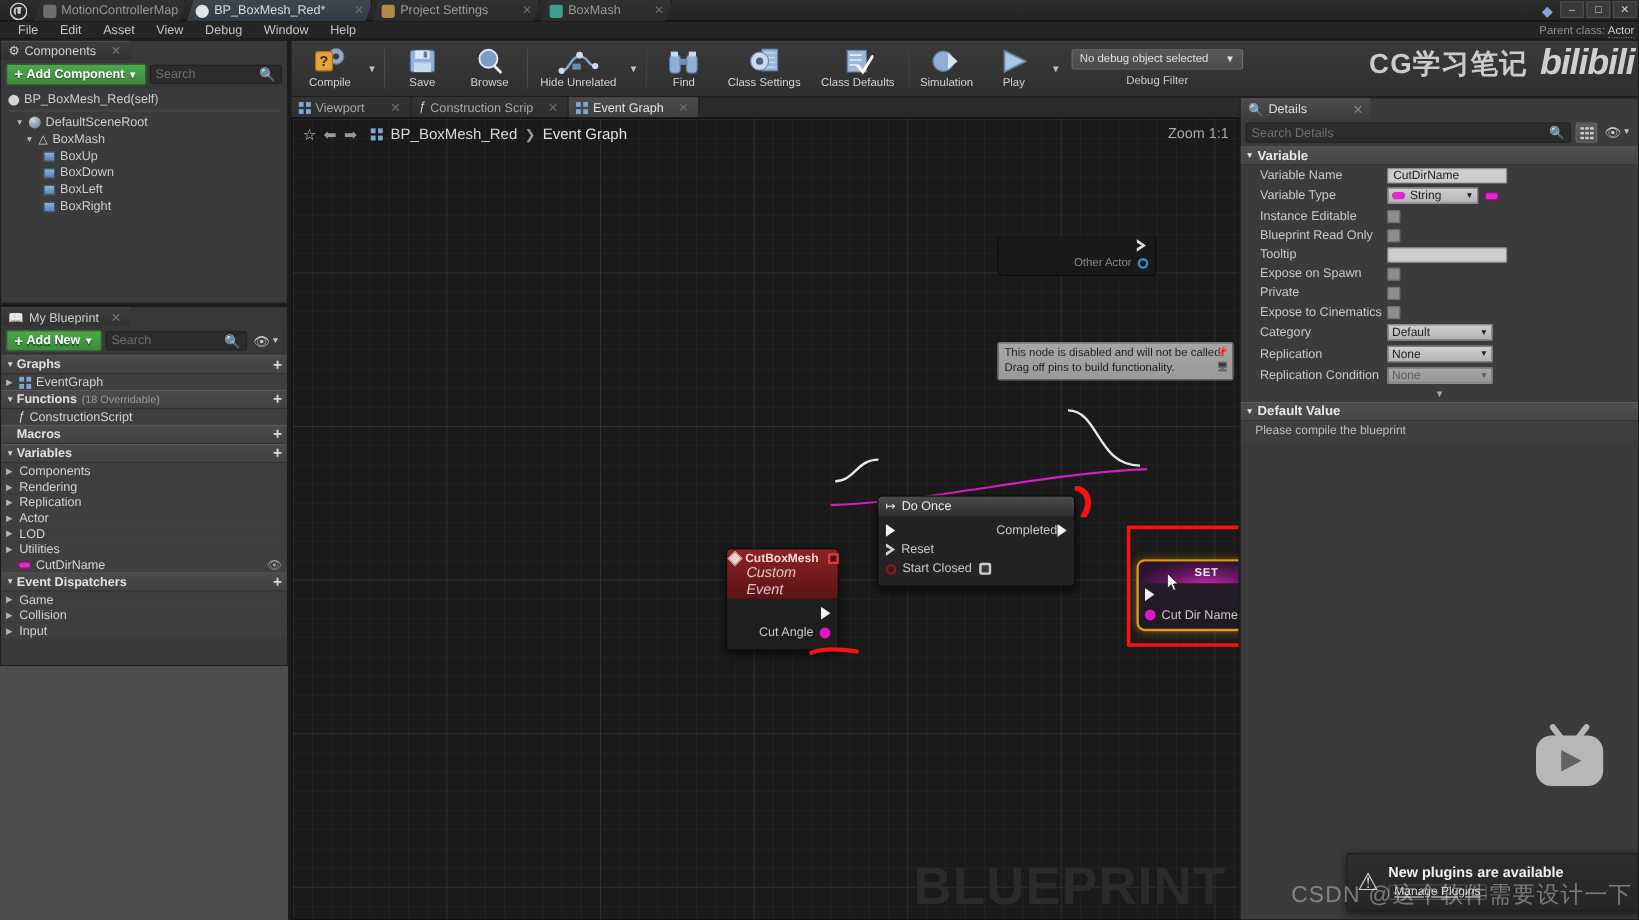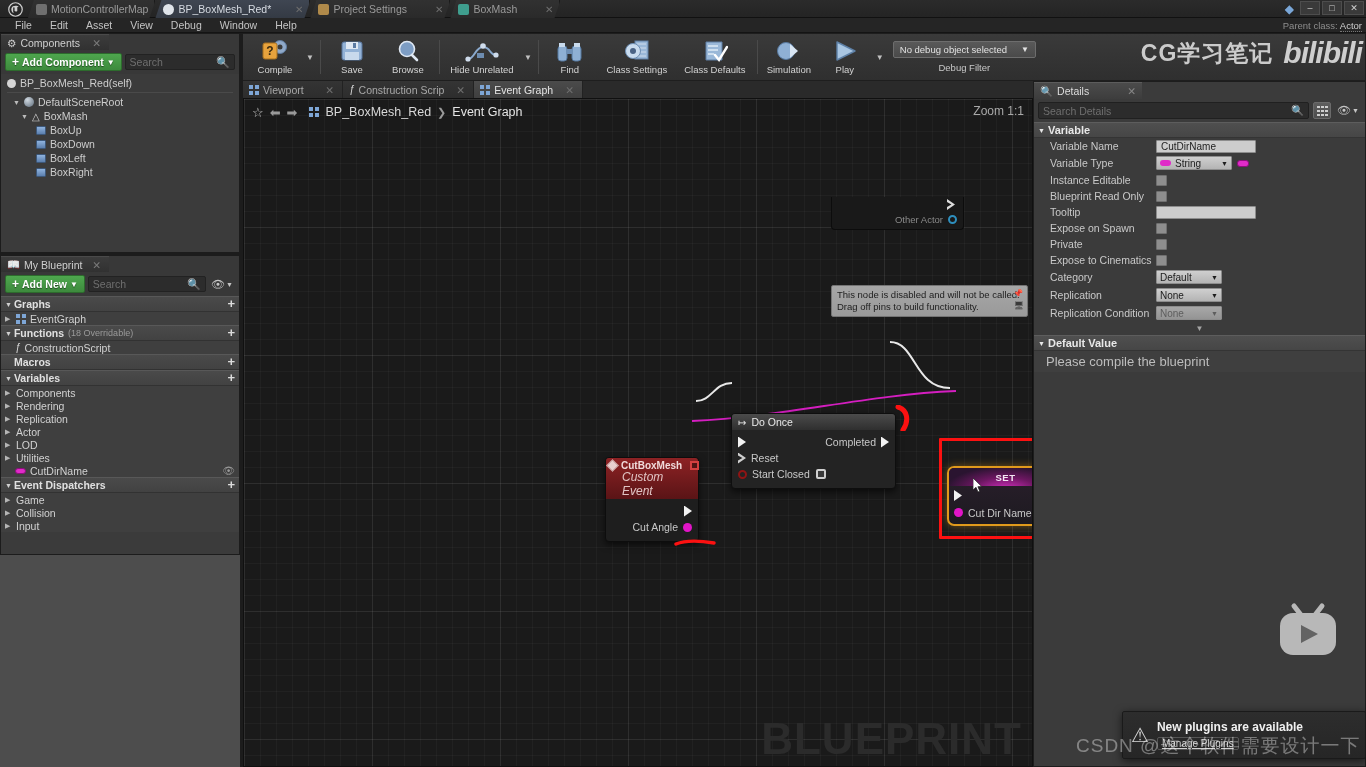--- a/index.html
+++ b/index.html
@@ -377,31 +377,31 @@
   .catrow .tri { font-size:7px; }
   .prow { display:flex; align-items:center; height:16px; padding-left:16px; font-size:10.5px; }
   .prow .plabel { width:106px; color:#c9c9c9; flex:none; }
   .tfield {
     height:13px; width:100px; background:#cdcdcd; border:1px solid #8d8d8d;
     border-radius:1px; color:#1e1e1e; font-size:10px; padding:0 4px;
     display:flex; align-items:center; overflow:hidden; white-space:nowrap;
   }
   .cbox { width:11px;height:11px;background:#8e8e8e;border:1px solid #707070;border-radius:1px;}
   .combo {
-    height:14px; width:66px; background:linear-gradient(#cfcfcf,#b4b4b4);
+    height:14px; width:88px; background:linear-gradient(#cfcfcf,#b4b4b4);
     border:1px solid #8d8d8d; border-radius:1px;
     display:flex; align-items:center; gap:4px; padding:0 3px;
     color:#1c1c1c; font-size:10px;
   }
   .combo.dis { background:linear-gradient(#a8a8a8,#949494); color:#5d5d5d; }
   .combo .cc { margin-left:auto; font-size:7px; }
   .combo .pillpink { width:11px;height:6px;border-radius:3px;background:#e02bc8;flex:none;}
   .typecolorpill { width:12px;height:7px;border-radius:3px;background:#e02bc8;border:1px solid #8d0f7c; }
   .expandcaret { text-align:center; font-size:8px; color:#a5a5a5; padding:2px 0; }
-  .dvrow { padding:3px 0 3px 12px; font-size:13px; color:#bdbdbd; background:#3f3f3f; }
+  .dvrow { padding:3px 0 3px 12px; font-size:10px; color:#bdbdbd; background:#3f3f3f; }
 
   
   .tv-wm {
     position:absolute; right:24px; top:520px; width:66px; height:58px;
     opacity:.8; pointer-events:none;
   }
 
   
   #notification {
     position:absolute; left:1122px; top:711px; width:244px; height:48px;
@@ -859,21 +859,21 @@
 
     <div class="node nshadow" id="node-doonce">
       <div class="hdr">
         <span style="font-size:10px">↦</span>
         <span>Do Once</span>
       </div>
       <div class="n-body">
         <div class="pinrow">
           <span class="exec-solid"></span>
           <span class="spacer"></span>
-          <span style="margin-right:5px">Completed</span>
+          <span style="">Completed</span>
           <span class="exec-solid"></span>
         </div>
         <div class="pinrow">
           <span class="exec-hollow" style="background-color:#cfcfcf"></span>
           <span style="margin-left:5px">Reset</span>
         </div>
         <div class="pinrow">
           <span class="ring-red"></span>
           <span style="margin-left:5px">Start Closed</span>
           <span class="chk" style="margin-left:6px"></span>

